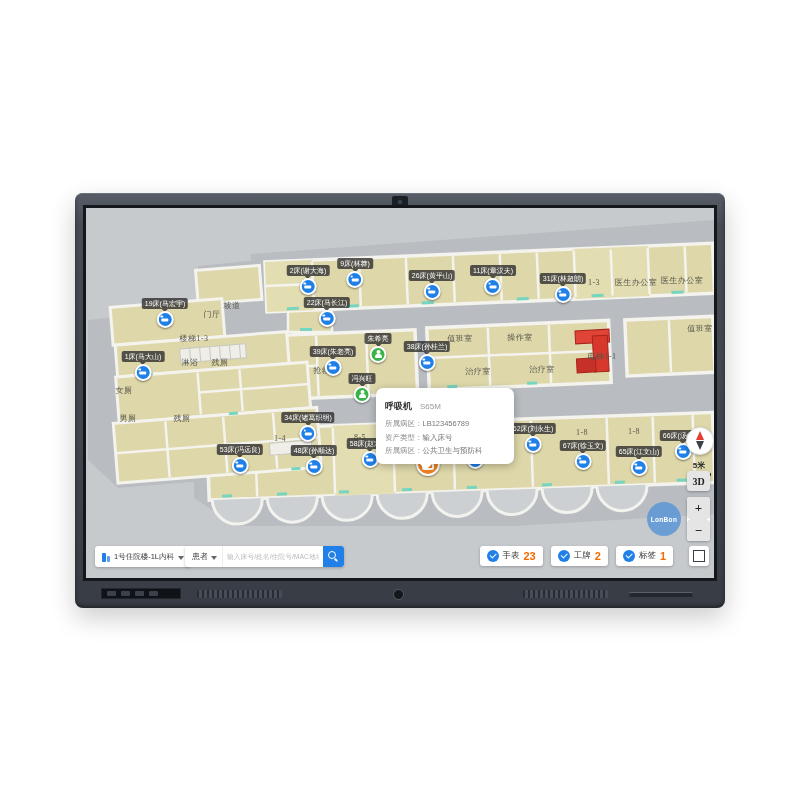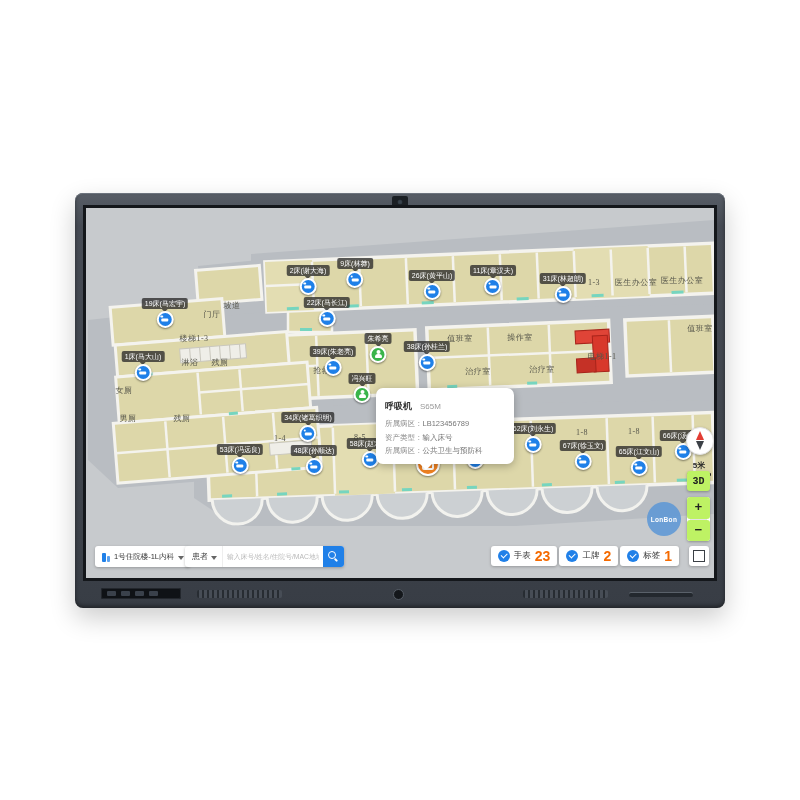--- a/index.html
+++ b/index.html
@@ -69,22 +69,22 @@
   
   .compass{position:absolute;left:600px;top:219px;width:26px;height:26px;border-radius:50%;background:#fff;
     border:1px solid #e3e3e3;box-shadow:0 1px 3px rgba(0,0,0,.3);z-index:10;}
   .compass .n-red{position:absolute;left:50%;top:3px;transform:translateX(-50%);
     border:4px solid transparent;border-bottom:9px solid #e23c33;border-top:0;}
   .compass .n-dark{position:absolute;left:50%;top:13px;transform:translateX(-50%);
     border:4px solid transparent;border-top:9px solid #3c4147;border-bottom:0;}
   .scale{position:absolute;left:596px;top:246px;width:34px;text-align:center;z-index:10;}
   .scale span{font-size:8px;color:#2b2b2b;font-weight:bold;}
   .scale i{display:block;margin:1px auto 0;width:24px;height:3px;background:#2b2b2b;border-radius:1px;}
-  .ctl,.zoomgrp button{background:#bef264;border:0;box-shadow:0 1px 3px rgba(0,0,0,.3);cursor:pointer;
-    font-family:Liberation Mono, monospace;color:#222;}
+  .ctl,.zoomgrp button{background:#e5e5e5;border:0;box-shadow:0 1px 3px rgba(0,0,0,.3);cursor:pointer;
+    font-family:Liberation Serif, serif;color:#222;}
   .btn3d{position:absolute;left:601px;top:263px;width:23px;height:20px;border-radius:3px;
     font-size:10px;font-weight:bold;z-index:10;padding:0;}
   .zoomgrp{position:absolute;left:601px;top:289px;width:23px;height:44px;border-radius:3px;background:#fff;
     box-shadow:0 1px 3px rgba(0,0,0,.3);z-index:10;display:flex;flex-direction:column;}
   .zoomgrp button{flex:1;box-shadow:none;font-size:13px;font-weight:bold;padding:0;line-height:1;border-radius:3px;}
   .zoomgrp .sep{height:1px;background:#e4e4e4;margin:0 3px;}
   .watermark{position:absolute;left:561px;top:294px;width:34px;height:34px;border-radius:50%;
     background:rgba(90,150,214,.85);color:#fff;font-size:6.5px;font-weight:bold;display:flex;
     align-items:center;justify-content:center;z-index:8;letter-spacing:.3px;}
 
@@ -102,28 +102,28 @@
   .cat{display:flex;align-items:center;padding:0 5px 0 7px;height:100%;cursor:pointer;border-right:1px solid #eee;}
   .cat span{font-size:8px;color:#333;margin-right:3px;}
   .sinput{width:92px;border:0;outline:none;font-size:6.8px;color:#333;padding:0 4px;height:17px;
     font-family:inherit;background:transparent;}
   .sinput::placeholder{color:#b9b9b9;}
   .sbtn{width:21px;height:21px;border:0;border-radius:0 3px 3px 0;background:#2080e8;cursor:pointer;position:relative;}
   .ic-mag{position:absolute;left:4px;top:4px;width:12px;height:12px;}
   .ic-mag::before{content:"";position:absolute;left:1px;top:1px;width:6px;height:6px;border:1.6px solid #fff;border-radius:50%;}
   .ic-mag::after{content:"";position:absolute;left:8px;top:8px;width:1.8px;height:4px;background:#fff;
     transform:rotate(-45deg);border-radius:1px;}
-  .badges{position:absolute;right:5px;top:0;display:flex;align-items:center;gap:2px;}
+  .badges{position:absolute;right:5px;top:0;display:flex;align-items:center;gap:8px;}
   .badge{height:20px;background:#fff;border-radius:3px;box-shadow:0 1px 3px rgba(0,0,0,.25);
     display:flex;align-items:center;padding:0 7px;gap:4px;cursor:pointer;}
   .chk{position:relative;width:12px;height:12px;border-radius:50%;background:#2080e8;flex:none;}
   .chk i{position:absolute;left:3px;top:3.2px;width:5px;height:2.6px;border-left:1.4px solid #fff;
     border-bottom:1.4px solid #fff;transform:rotate(-45deg);}
   .blabel{font-size:8.5px;color:#333;}
-  .bcount{font-size:14px;font-weight:bold;color:#f56a00;}
+  .bcount{font-size:11px;font-weight:bold;color:#f56a00;}
   .fsbtn{position:relative;width:20px;height:20px;background:#fff;border:0;border-radius:3px;
     box-shadow:0 1px 3px rgba(0,0,0,.25);margin-left:8px;cursor:pointer;}
   .fsbtn i{position:absolute;width:5px;height:5px;}
   .fsbtn .c1{left:4px;top:4px;border-left:1.8px solid #3a3f45;border-top:1.8px solid #3a3f45;}
   .fsbtn .c2{right:4px;top:4px;border-right:1.8px solid #3a3f45;border-top:1.8px solid #3a3f45;}
   .fsbtn .c3{left:4px;bottom:4px;border-left:1.8px solid #3a3f45;border-bottom:1.8px solid #3a3f45;}
   .fsbtn .c4{right:4px;bottom:4px;border-right:1.8px solid #3a3f45;border-bottom:1.8px solid #3a3f45;}
 </style>
 </head>
 <body>

